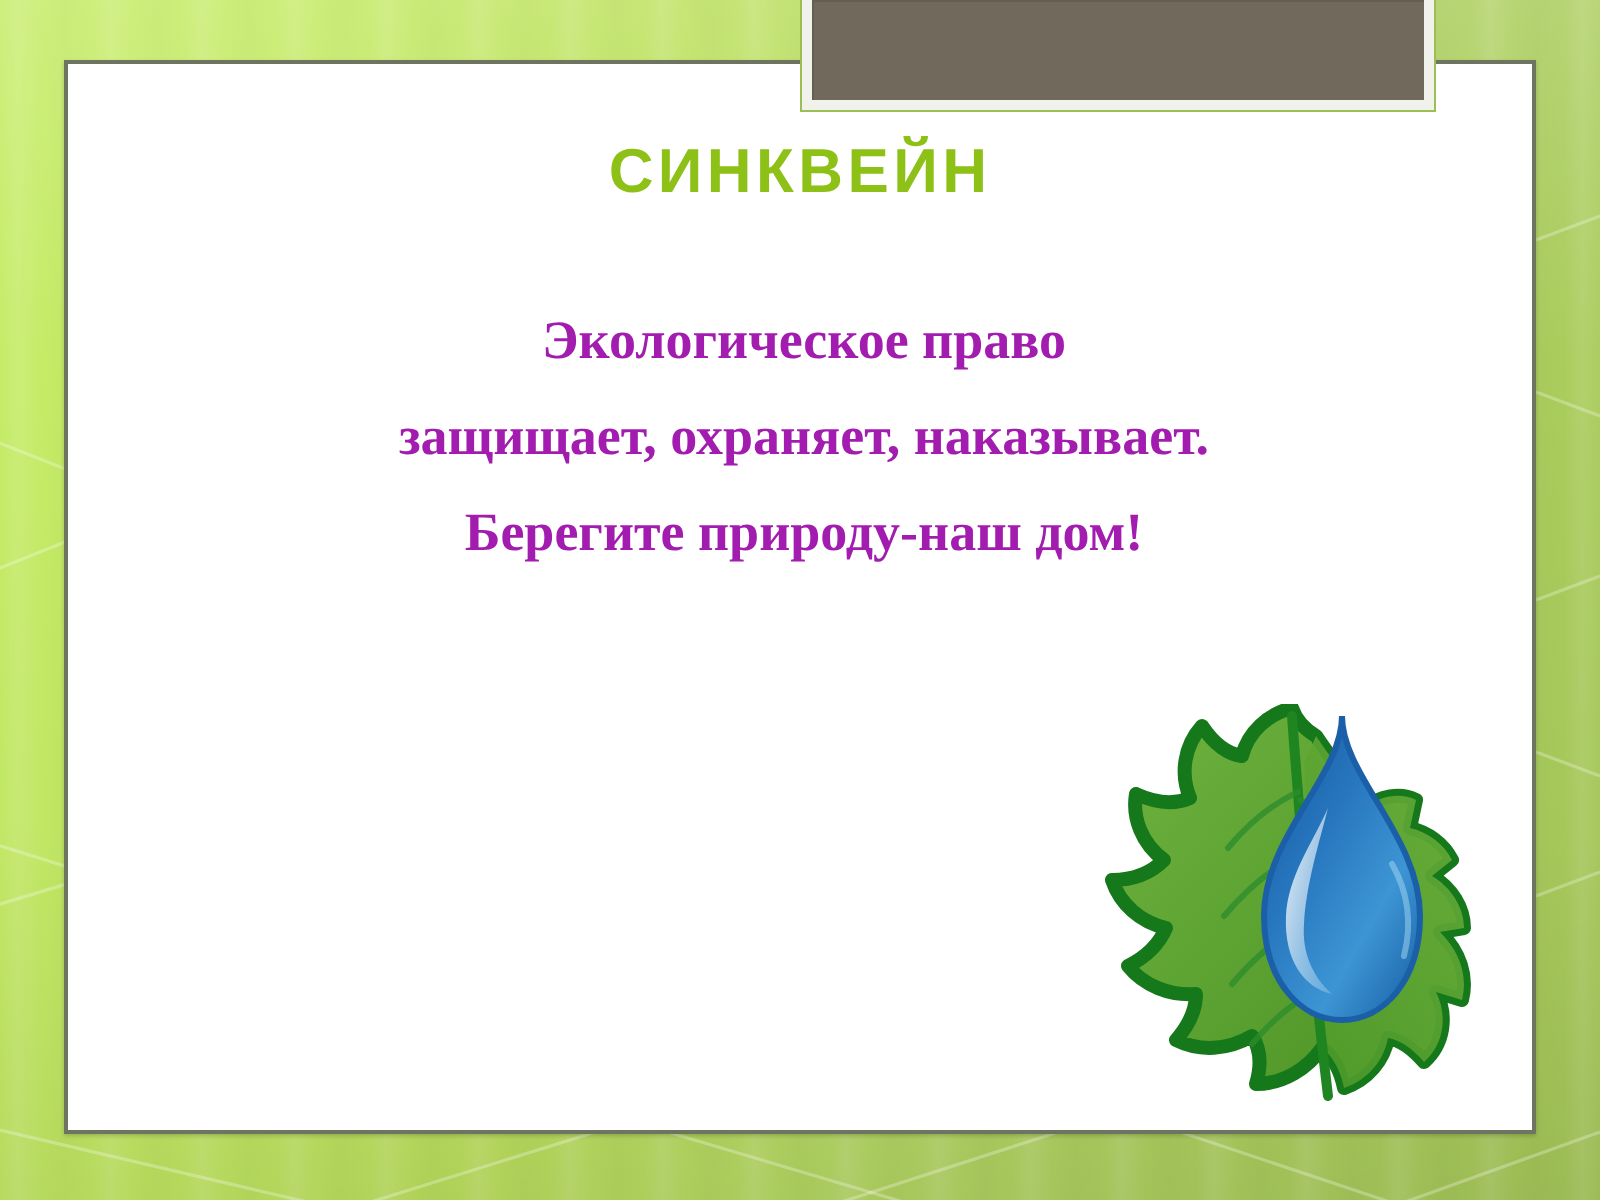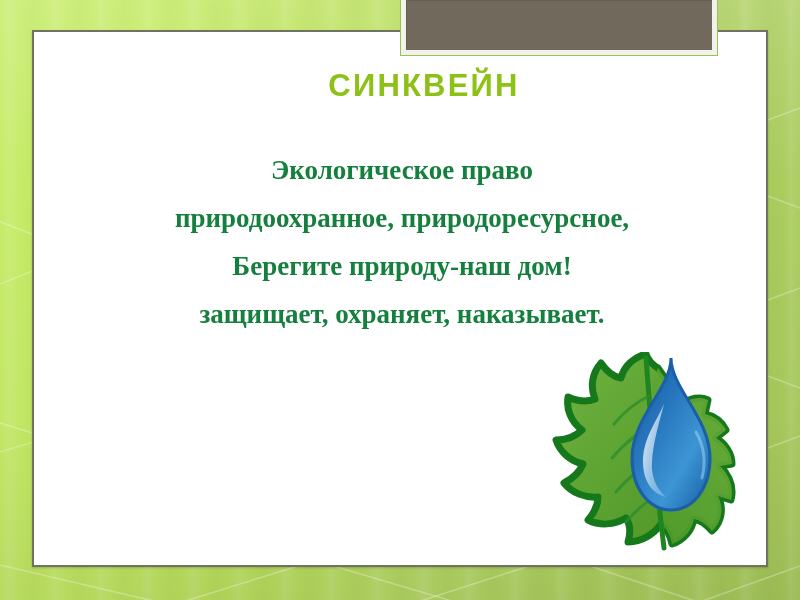--- a/index.html
+++ b/index.html
@@ -81,33 +81,32 @@
     left: 32px;
     top: 68px;
     width: 736px;
     text-align: center;
     color: #8ec117;
     font-size: 31px;
     font-weight: bold;
     letter-spacing: 2.2px;
     font-family: "Liberation Sans", sans-serif;
     white-space: nowrap;
-    margin-left: 24px;
   }
 
   
   .body-text {
     position: absolute;
     left: 52px;
     top: 146px;
     width: 700px;
     text-align: center;
     font-family: "Liberation Serif", serif;
     font-weight: bold;
-    color: #15803d;
+    color: #a21caf;
     font-size: 27px;
     line-height: 48px;
   }
   .body-text .line {
     white-space: nowrap;
   }
 
   
   .art {
     position: absolute;
@@ -153,23 +152,22 @@
   <div class="panel"></div>
 
   <div class="placeholder-frame">
     <div class="placeholder-fill"></div>
   </div>
 
   <div class="title">СИНКВЕЙН</div>
 
   <div class="body-text">
     <div class="line">Экологическое право</div>
-    <div class="line">природоохранное, природоресурсное,</div>
+    <div class="line">защищает, охраняет, наказывает.</div>
     <div class="line">Берегите природу-наш дом!</div>
-    <div class="line">защищает, охраняет, наказывает.</div>
   </div>
 
   <div class="art">
     <svg width="232" height="214" viewBox="0 0 232 214">
       <defs>
         <linearGradient id="leafGradA" x1="0" y1="0" x2="1" y2="1">
           <stop offset="0%" stop-color="#6FB33F"></stop>
           <stop offset="100%" stop-color="#4A9225"></stop>
         </linearGradient>
         <linearGradient id="leafGradB" x1="0" y1="1" x2="1" y2="0">

